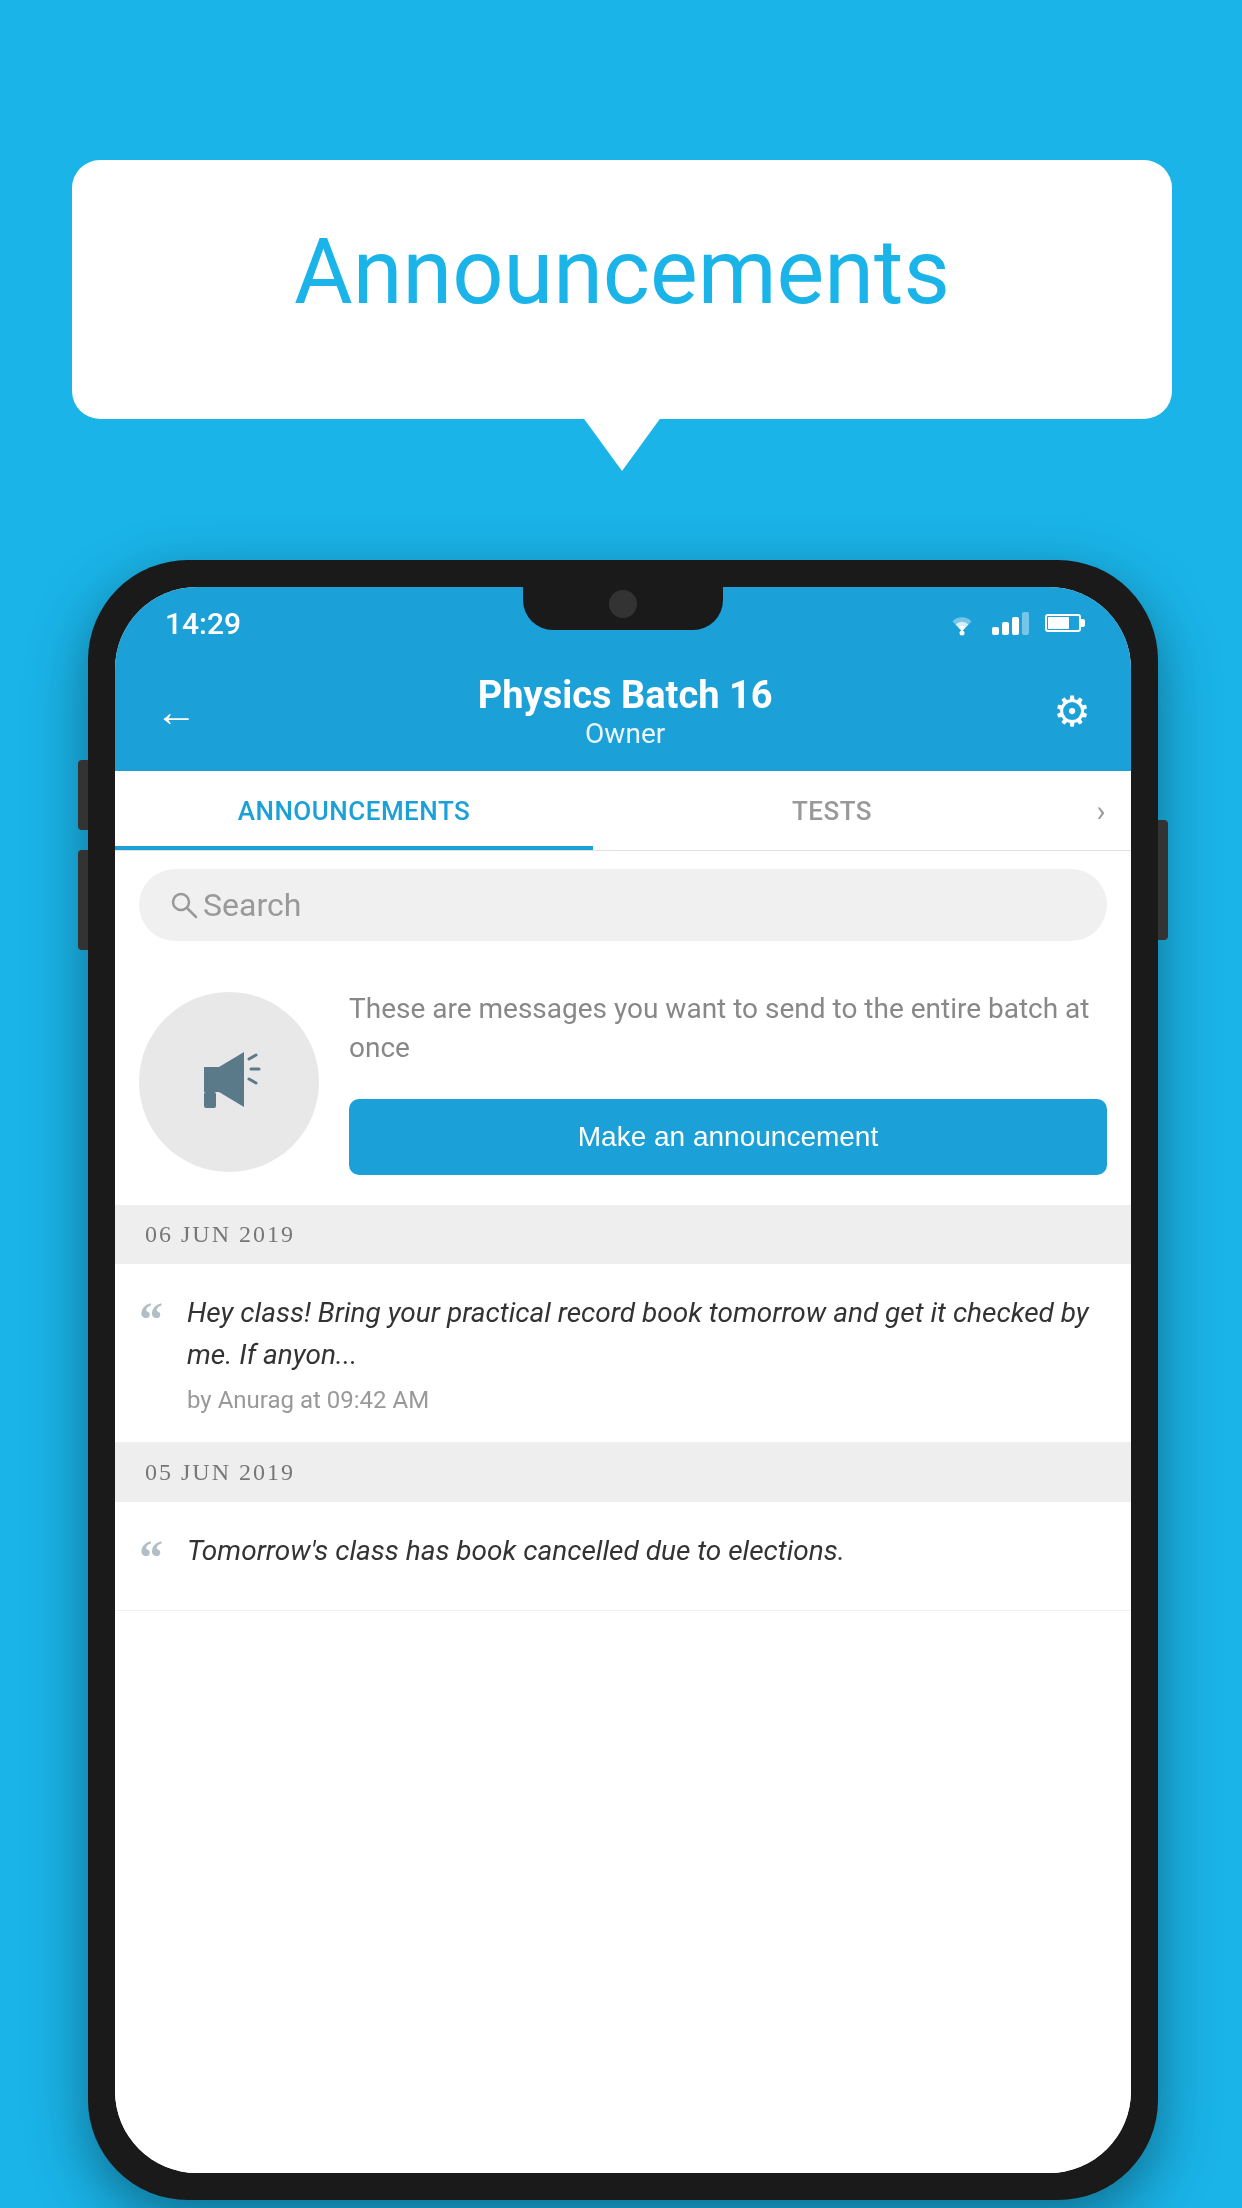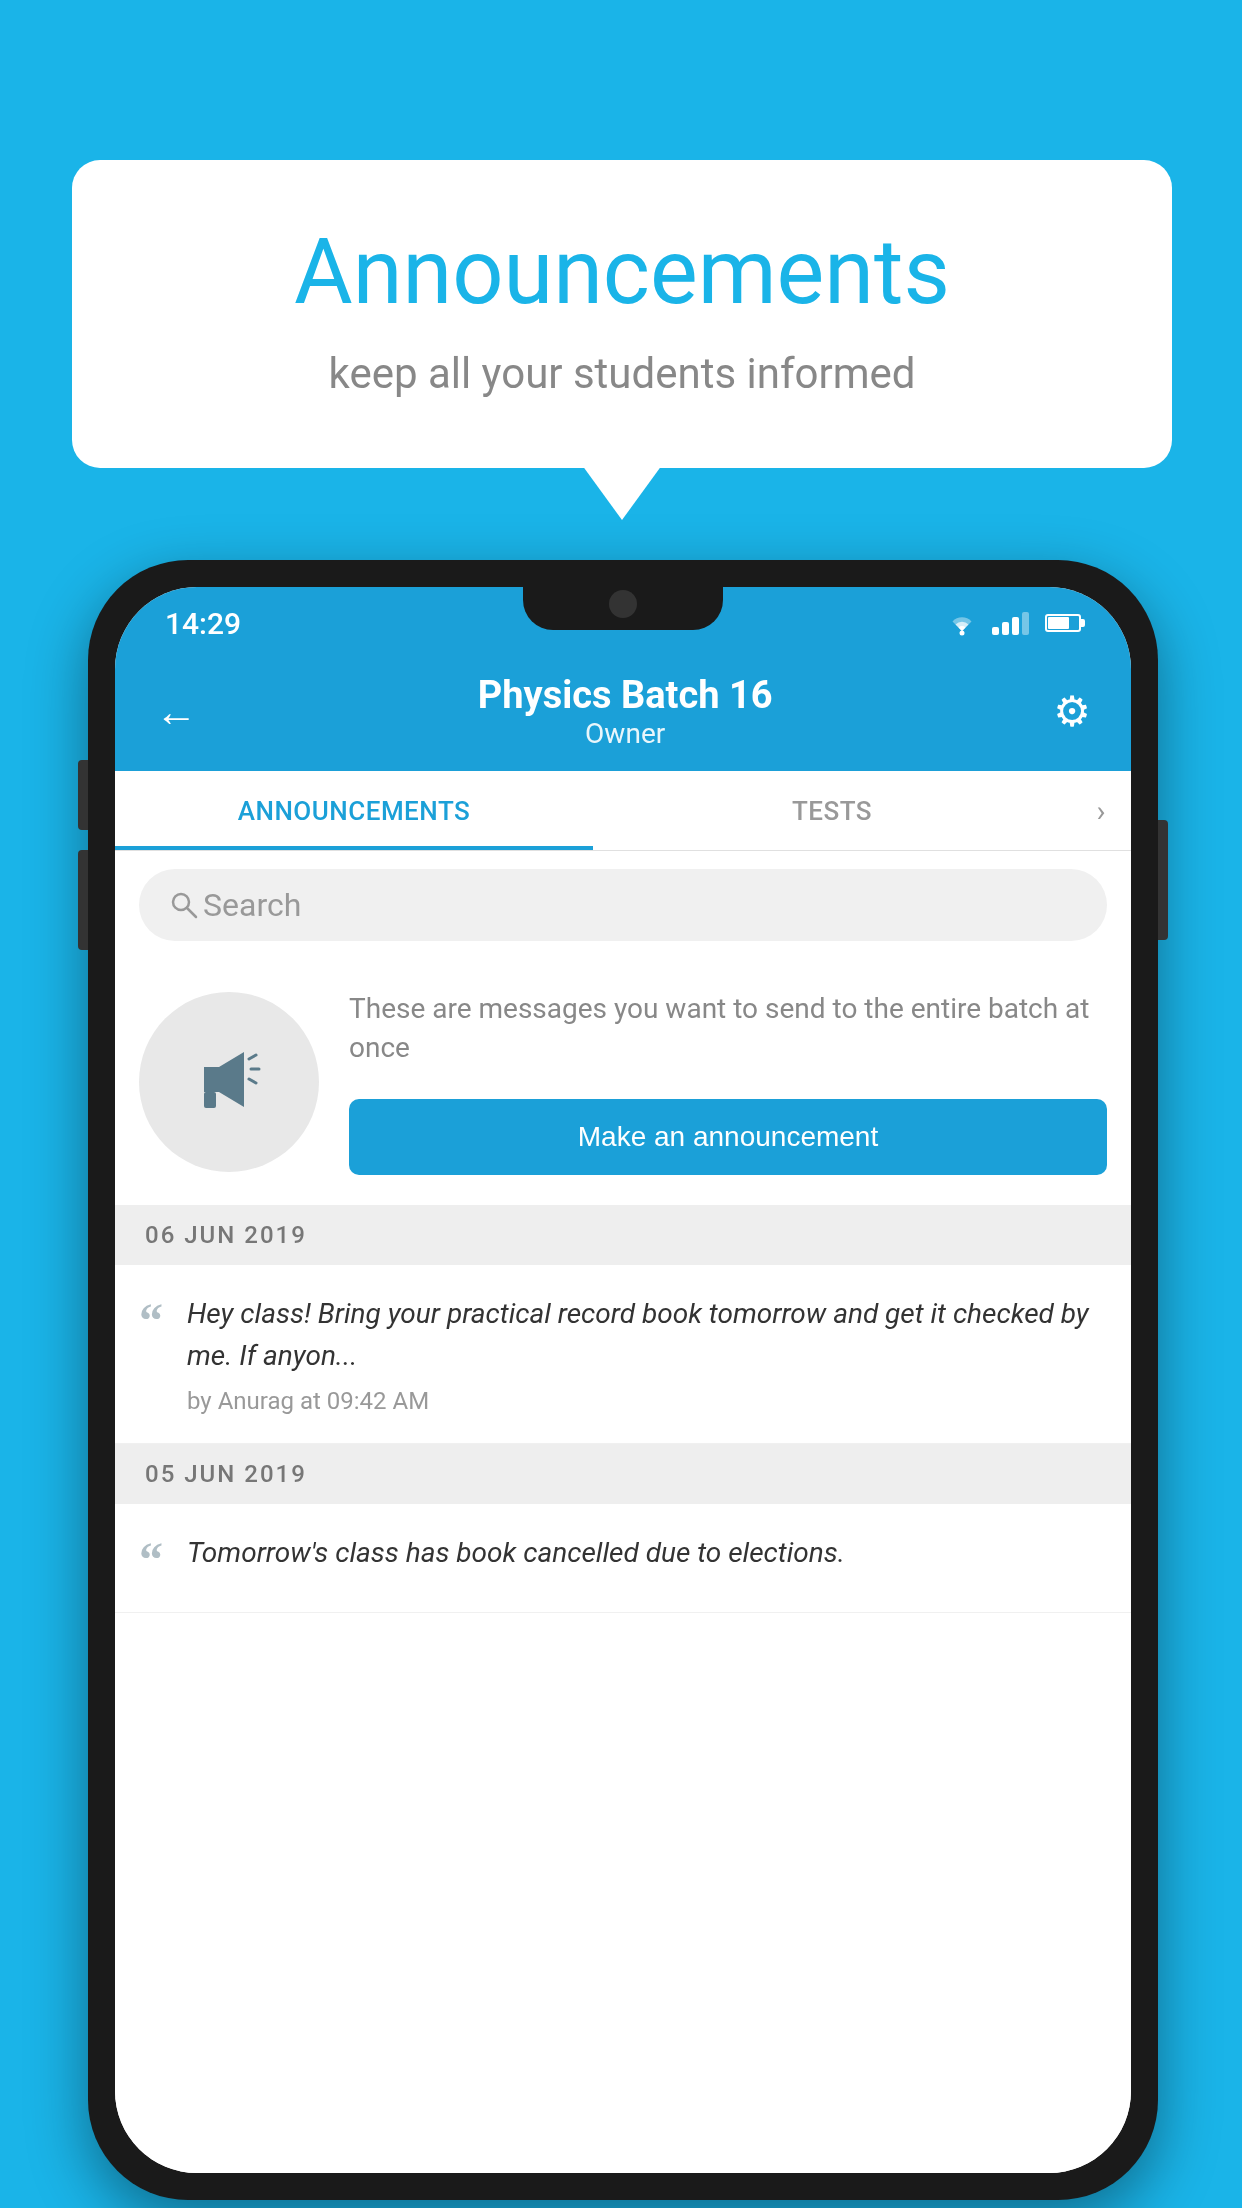--- a/index.html
+++ b/index.html
@@ -364,20 +364,21 @@
       font-weight: 500;
       cursor: pointer;
       text-align: center;
     }
 
     
     .date-separator {
       background: #eeeeee;
       padding: 16px 30px;
       flex-shrink: 0;
+      font-family: Liberation Serif, serif;
     }
 
     .date-text {
       color: #777;
       font-size: 24px;
       letter-spacing: 2px;
       font-weight: 500;
     }
 
     
@@ -430,21 +431,20 @@
       gap: 24px;
       flex-shrink: 0;
     }
   </style>
 </head>
 <body>
 
 <div class="speech-bubble-container">
   <div class="speech-bubble">
     <div class="bubble-title">Announcements</div>
-    <div class="bubble-subtitle">keep all your students informed</div>
   </div>
 </div>
 
 <div class="phone-container">
   <div class="phone-frame">
 
     <div class="phone-vol-up"></div>
     <div class="phone-vol-down"></div>
     <div class="phone-power"></div>
 

